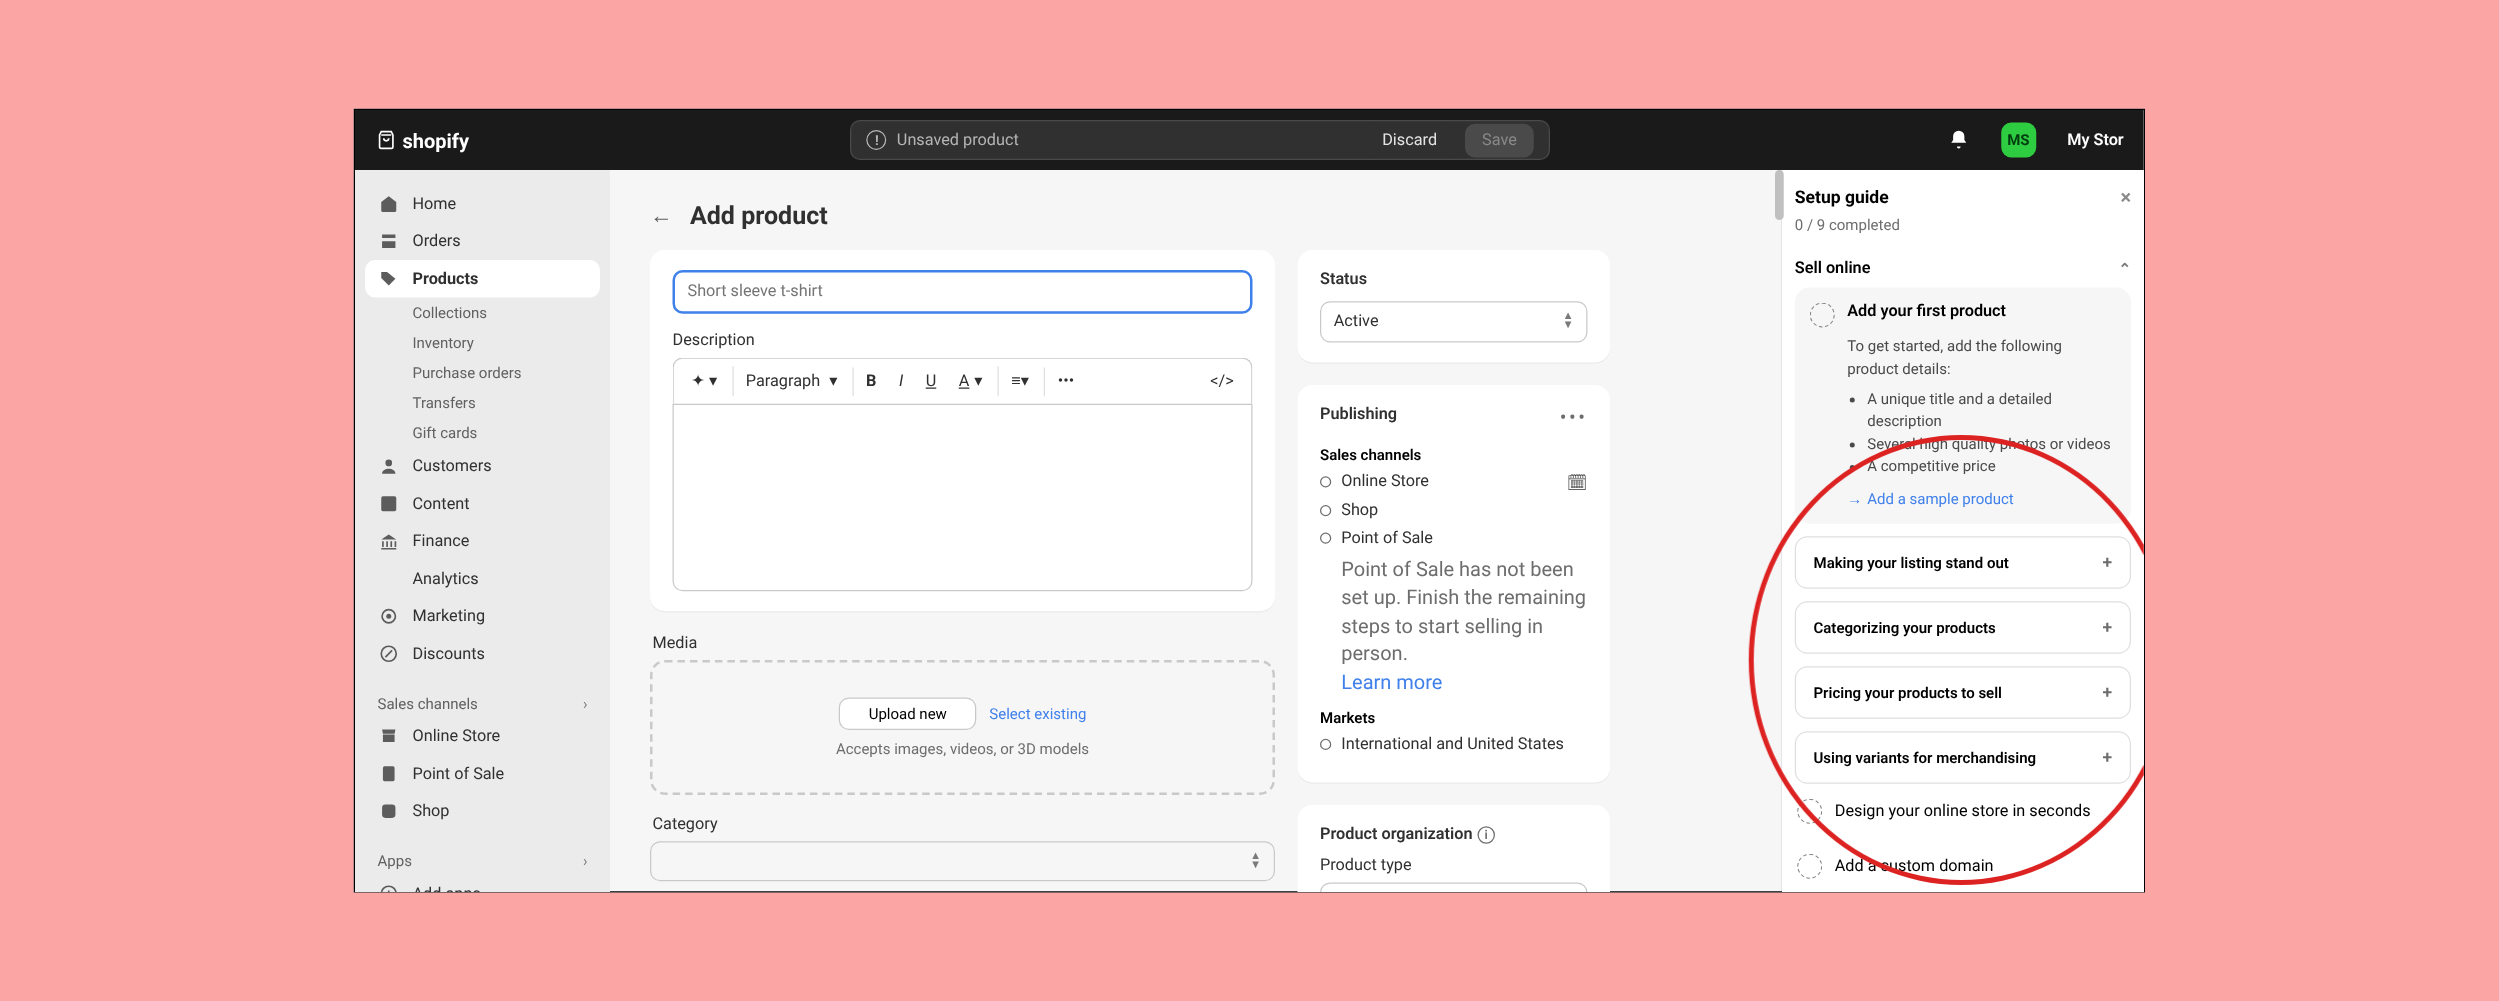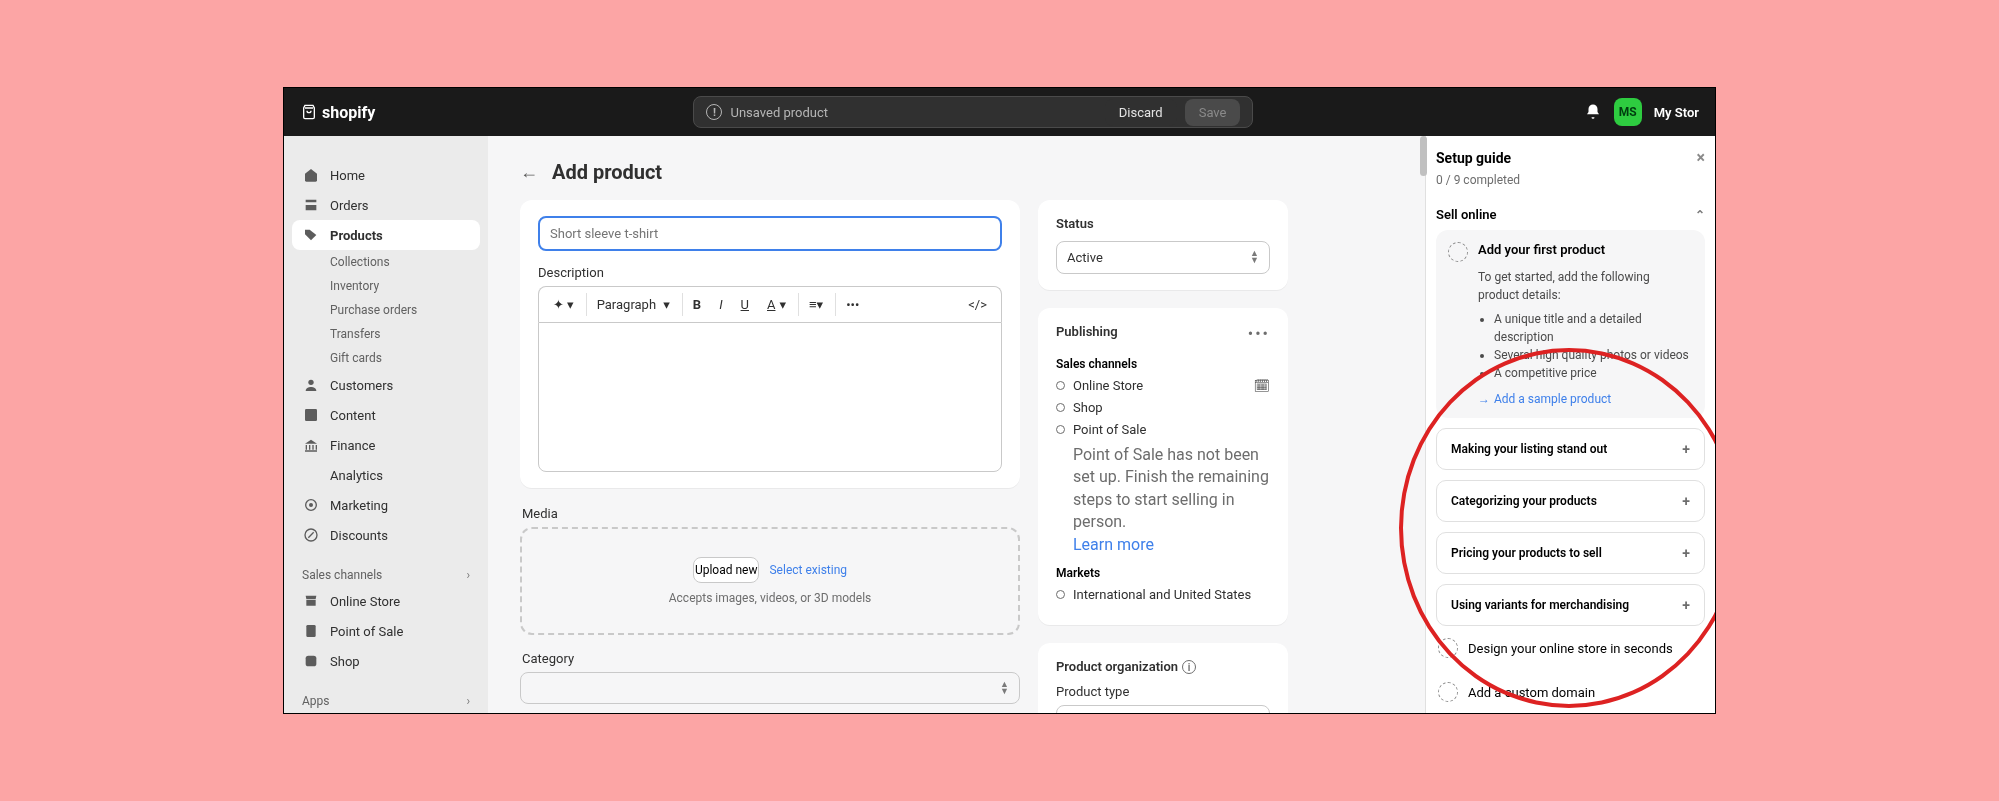--- a/index.html
+++ b/index.html
@@ -8,28 +8,28 @@
 .wrap { width:1433px; height:627px; background:#f6f6f7; display:flex; flex-direction:column; position:relative; border:1px solid #000; overflow:hidden; }
 
 .topbar { height:48px; background:#1a1a1a; display:flex; align-items:center; color:#fff; padding:0 16px; }
 .logo { display:flex; align-items:center; gap:4px; font-weight:700; font-size:16px; }
 .logo svg { width:22px; height:22px; fill:#fff; }
 .search-pill { margin-left:auto; margin-right:auto; background:#303030; border:1px solid #4a4a4a; border-radius:8px; height:32px; display:flex; align-items:center; padding:0 12px; color:#b5b5b5; font-size:13px; gap:8px; width:560px; }
 .search-pill .exclaim { width:16px; height:16px; border:1.5px solid #b5b5b5; border-radius:50%; display:flex; align-items:center; justify-content:center; font-size:11px; font-weight:700; }
 .search-actions { margin-left:auto; display:flex; gap:8px; }
 .btn-pill { background:#303030; color:#e3e3e3; border:none; border-radius:8px; padding:6px 14px; font-size:13px; cursor:pointer; }
 .btn-pill.save { background:#4a4a4a; color:#8a8a8a; }
-.top-right { display:flex; align-items:center; gap:12px; margin-left:12px; }
+.top-right { display:flex; align-items:center; gap:25px; margin-left:12px; }
 .bell { width:18px; height:18px; }
 .bell svg { fill:#fff; width:100%; height:100%; }
 .avatar { width:28px; height:28px; border-radius:8px; background:#2ecc40; color:#003d0f; font-size:12px; font-weight:700; display:flex; align-items:center; justify-content:center; }
 .store-name { color:#fff; font-size:13px; font-weight:600; }
 
 .body-row { flex:1; display:flex; overflow:hidden; }
-.sidebar { width:204px; background:#ebebeb; padding:24px 8px; overflow-y:auto; display:flex; flex-direction:column; font-size:13px; }
+.sidebar { width:204px; background:#ebebeb; padding:12px 8px; overflow-y:auto; display:flex; flex-direction:column; font-size:13px; }
 .side-item { display:flex; align-items:center; gap:10px; padding:6px 10px; border-radius:8px; color:#303030; cursor:pointer; }
 .side-item.active { background:#fff; font-weight:700; }
 .side-icon { width:18px; height:18px; flex-shrink:0; display:flex; align-items:center; justify-content:center; }
 .side-icon svg { width:16px; height:16px; fill:#5c5c5c; }
 .side-sub { padding-left:38px; color:#616161; font-size:12px; padding-top:5px; padding-bottom:5px; cursor:pointer; }
 .side-section { margin-top:14px; padding:4px 10px; color:#616161; font-size:12px; display:flex; align-items:center; justify-content:space-between; }
 .chev { font-size:12px; color:#7a7a7a; }
 
 .content { flex:1; display:flex; overflow:hidden; }
 .main-col { flex:1; overflow-y:auto; padding:24px 32px; }
@@ -44,21 +44,21 @@
 .card-input { width:100%; border:2px solid #3f80ea; border-radius:8px; padding:8px 10px; font-size:13px; outline:none; }
 .card-input-plain { width:100%; border:1px solid #c9c9c9; border-radius:8px; padding:8px 10px; font-size:13px; }
 .card-plain-select { width:100%; border:1px solid #c9c9c9; border-radius:8px; padding:8px 10px; font-size:13px; display:flex; justify-content:space-between; align-items:flex-start; color:#303030; }
 .updown { line-height:7px; font-size:9px; color:#7a7a7a; display:flex; flex-direction:column; }
 .desc-toolbar { border:1px solid #c9c9c9; border-bottom:none; border-radius:8px 8px 0 0; padding:6px 8px; display:flex; align-items:center; gap:6px; }
 .desc-tool { padding:4px 6px; font-size:13px; color:#303030; display:flex; align-items:center; gap:4px; cursor:pointer; }
 .desc-tool.sep { border-left:1px solid #e0e0e0; padding-left:10px; }
 .desc-body { border:1px solid #c9c9c9; border-radius:0 0 8px 8px; min-height:150px; }
 .media-box { border:2px dashed #c9c9c9; border-radius:12px; padding:28px 18px; text-align:center; }
 .media-btns { display:flex; gap:10px; justify-content:center; margin-bottom:8px; }
-.btn-up { background:#fff; border:1px solid #c9c9c9; border-radius:8px; padding:5px 1px; font-size:12px; cursor:pointer; }
+.btn-up { background:#fff; border:1px solid #c9c9c9; border-radius:8px; padding:5px 23px; font-size:12px; cursor:pointer; }
 .btn-link { color:#3f80ea; font-size:12px; cursor:pointer; border:none; background:none; }
 .media-hint { font-size:12px; color:#6d6d6d; }
 
 .status-head { font-size:13px; font-weight:600; color:#303030; margin-bottom:10px; }
 .pub-head { display:flex; justify-content:space-between; align-items:flex-start; }
 .dots { color:#6d6d6d; letter-spacing:2px; cursor:pointer; }
 .channel { display:flex; align-items:flex-start; gap:8px; font-size:13px; color:#303030; margin:7px 0; }
 .channel-circle { width:9px; height:9px; border:1.5px solid #6d6d6d; border-radius:50%; margin-top:3px; flex-shrink:0; }
 .channel-sub { font-size:16px; color:#6d6d6d; margin-left:17px; line-height:1.4; }
 .inline-link { color:#3f80ea; cursor:pointer; }

